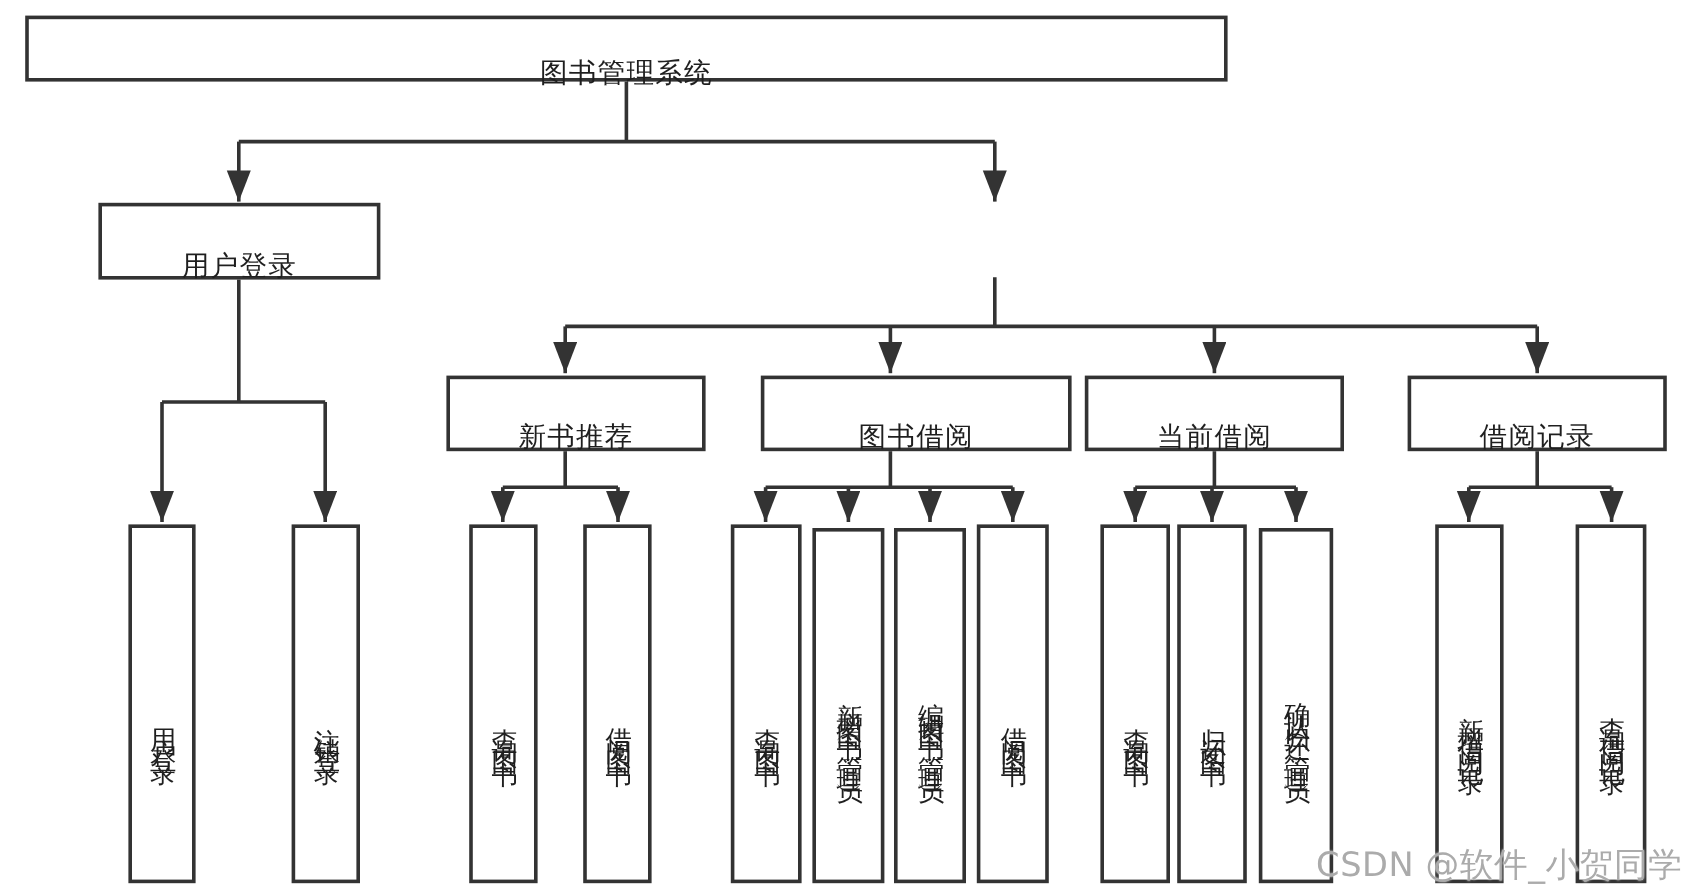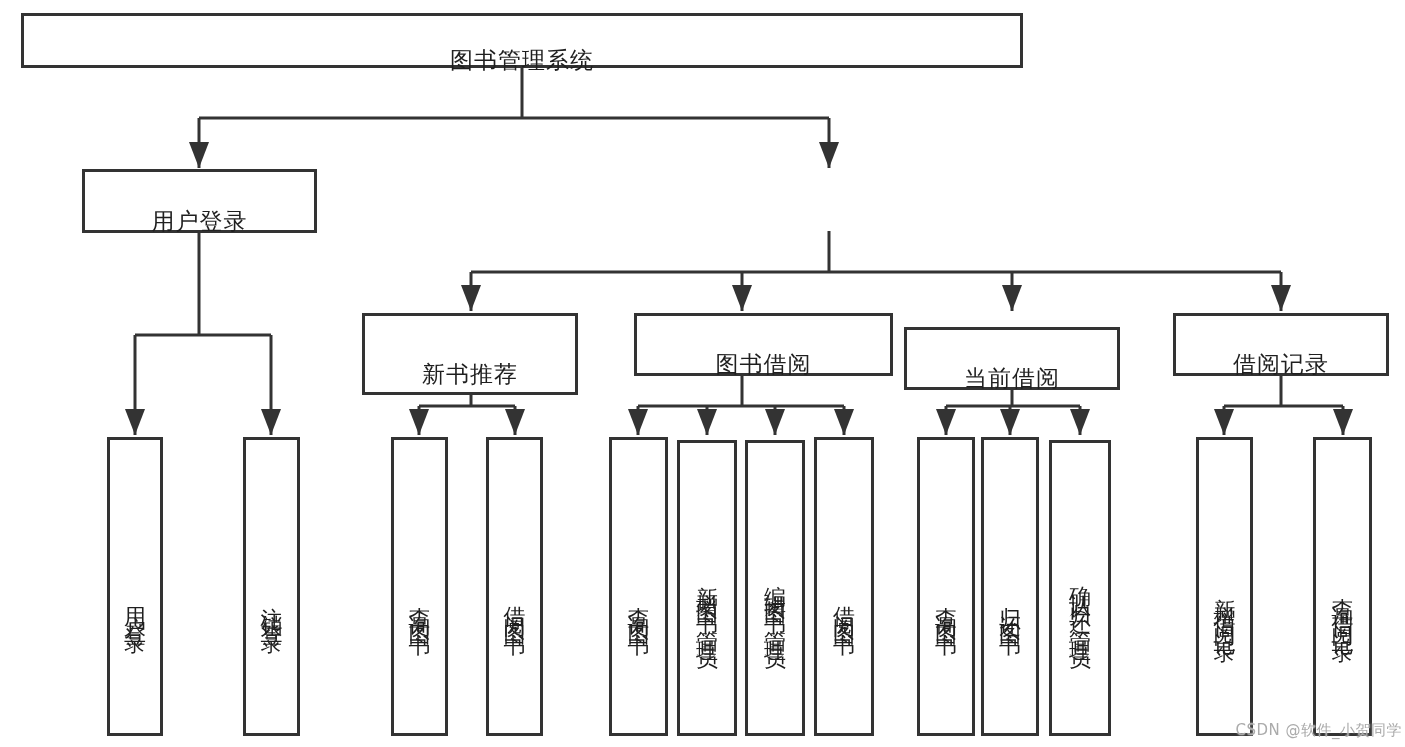--- a/index.html
+++ b/index.html
@@ -33,21 +33,21 @@
     letter-spacing:9px;
     font-size:22px;
     line-height:1;
   }
   .watermark{
     position:absolute;
     right:3px;
     bottom:7px;
     z-index:3;
     color:#ababab;
-    font-size:15px;
+    font-size:28px;
     letter-spacing:0.5px;
     text-shadow:0 0 2px #ffffff;
   }
 </style>
 </head>
 <body>
 
 <div class="canvas">
 
   <svg class="connectors" width="1405" height="747" viewBox="0 0 1405 747">
@@ -93,27 +93,27 @@
   </svg>
 
   <div class="node" style="left:21px;top:13px;width:1002px;height:55px">
     <span class="label">图书管理系统</span>
   </div>
 
   <div class="node" style="left:82px;top:169px;width:235px;height:64px">
     <span class="label">用户登录</span>
   </div>
 
-  <div class="node" style="left:362px;top:313px;width:216px;height:82px">
+  <div class="node" style="left:372px;top:313px;width:216px;height:63px">
     <span class="label">新书推荐</span>
   </div>
   <div class="node" style="left:634px;top:313px;width:259px;height:63px">
     <span class="label">图书借阅</span>
   </div>
-  <div class="node" style="left:904px;top:327px;width:216px;height:63px">
+  <div class="node" style="left:904px;top:313px;width:216px;height:63px">
     <span class="label">当前借阅</span>
   </div>
   <div class="node" style="left:1173px;top:313px;width:216px;height:63px">
     <span class="label">借阅记录</span>
   </div>
 
   <div class="node leaf" style="left:107px;top:437px;width:56px;height:299px">
     <span class="label">用户登录</span>
   </div>
   <div class="node leaf" style="left:243px;top:437px;width:57px;height:299px">

